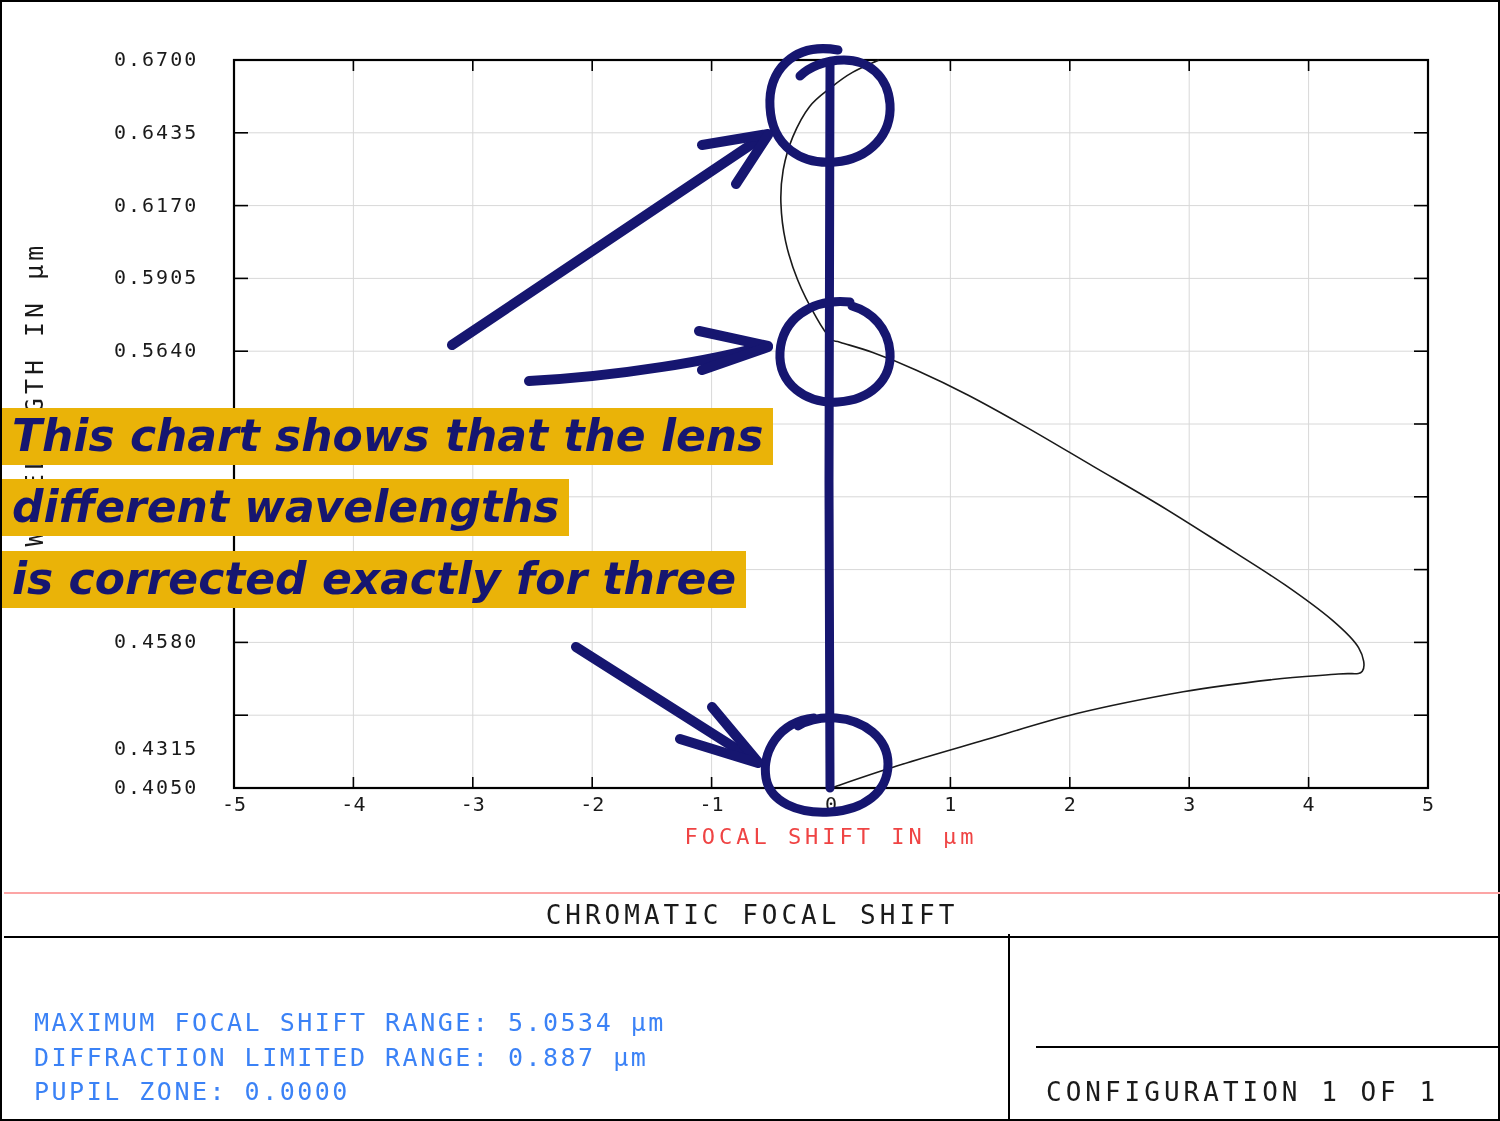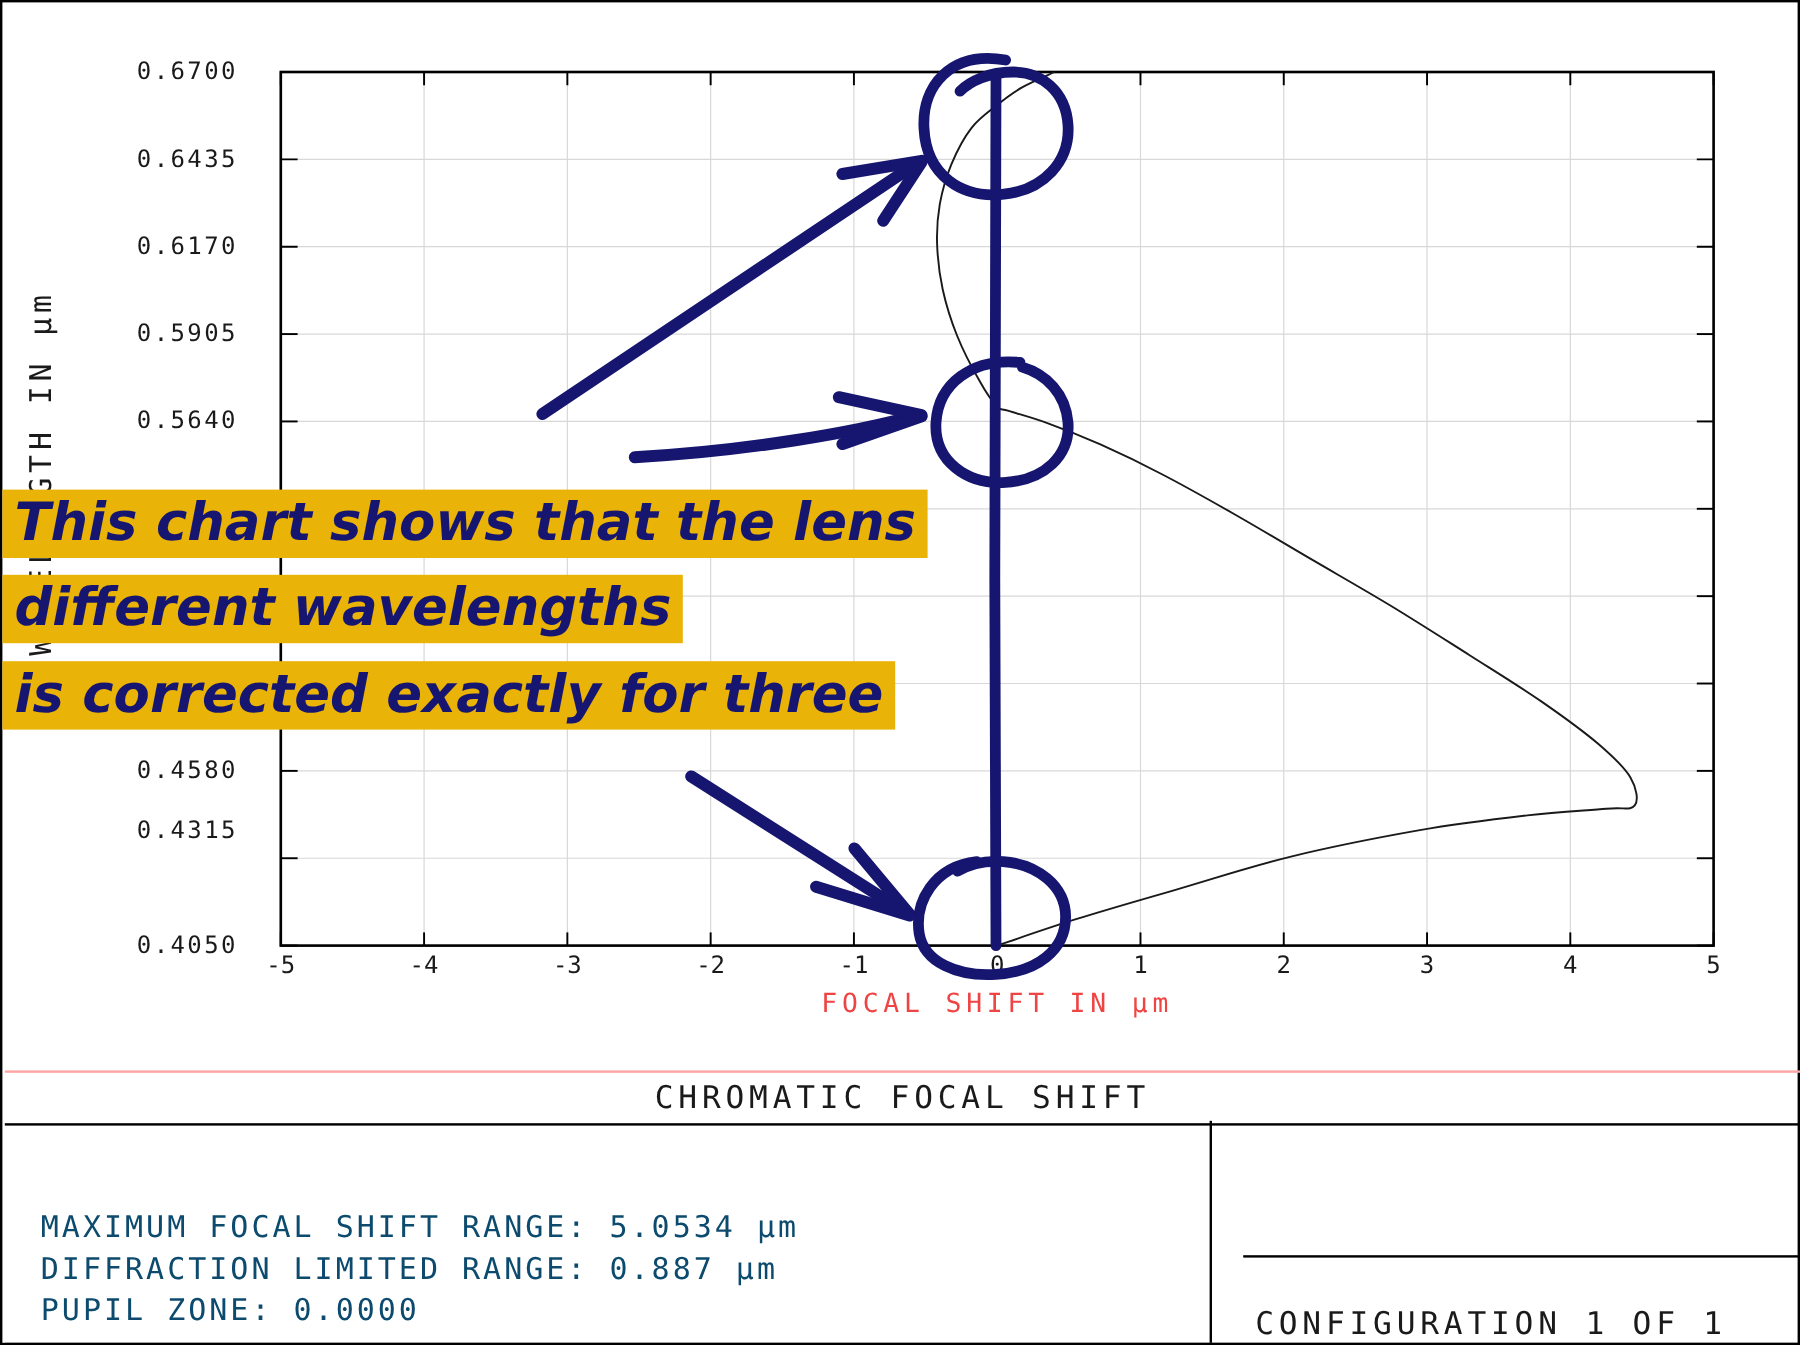--- a/index.html
+++ b/index.html
@@ -46,40 +46,40 @@
   .title-bar{position:absolute;left:0;top:0;width:1496px;height:42px;
              border-top:2px solid #fca5a5;border-bottom:2px solid #000;
              display:flex;align-items:center;justify-content:center;}
   .title-bar span{font-size:26px;letter-spacing:4px;color:#1a1a1a;}
 
   .foot-body{position:absolute;left:0;top:42px;width:1496px;height:185px;
              border-bottom:2px solid #000;}
   .foot-left{position:absolute;left:0;top:0;width:1004px;height:185px;
              border-right:2px solid #000;}
   .specs{position:absolute;left:30px;top:72px;}
-  .specs div{font-size:25px;letter-spacing:2.5px;color:#0c4a6e;
+  .specs div{font-size:25px;letter-spacing:2.5px;color:#3b82f6;
              line-height:1.38;white-space:nowrap;}
   .foot-right{position:absolute;left:1004px;top:0;width:492px;height:185px;}
   .fr-top{position:absolute;left:28px;top:0;right:0;height:112px;
           border-bottom:2px solid #000;}
   .fr-bot{position:absolute;left:28px;top:112px;right:0;bottom:0;
           display:flex;align-items:flex-end;}
   .fr-bot span{font-size:26px;letter-spacing:4px;color:#1a1a1a;
-               padding:0 0 0 10px;white-space:nowrap;}
+               padding:0 0 12px 10px;white-space:nowrap;}
 </style>
 </head>
 <body>
 
 <div class="sheet">
 
   <div class="plot-wrap">
 
     <div class="ytick-col" id="yticks">
         <div class="ytick-lab" style="top: 773px;">0.4050</div>
-        <div class="ytick-lab" style="top: 677px;">0.4315</div>
+        <div class="ytick-lab" style="top: 734px;">0.4315</div>
         <div class="ytick-lab" style="top: 627.4px;">0.4580</div>
         <div class="ytick-lab" style="top: 554.6px;">0.4845</div>
         <div class="ytick-lab" style="top: 481.8px;">0.5110</div>
         <div class="ytick-lab" style="top: 409px;">0.5375</div>
         <div class="ytick-lab" style="top: 336.2px;">0.5640</div>
         <div class="ytick-lab" style="top: 263.4px;">0.5905</div>
         <div class="ytick-lab" style="top: 190.6px;">0.6170</div>
         <div class="ytick-lab" style="top: 117.8px;">0.6435</div>
         <div class="ytick-lab" style="top: 45px;">0.6700</div>
       </div>

